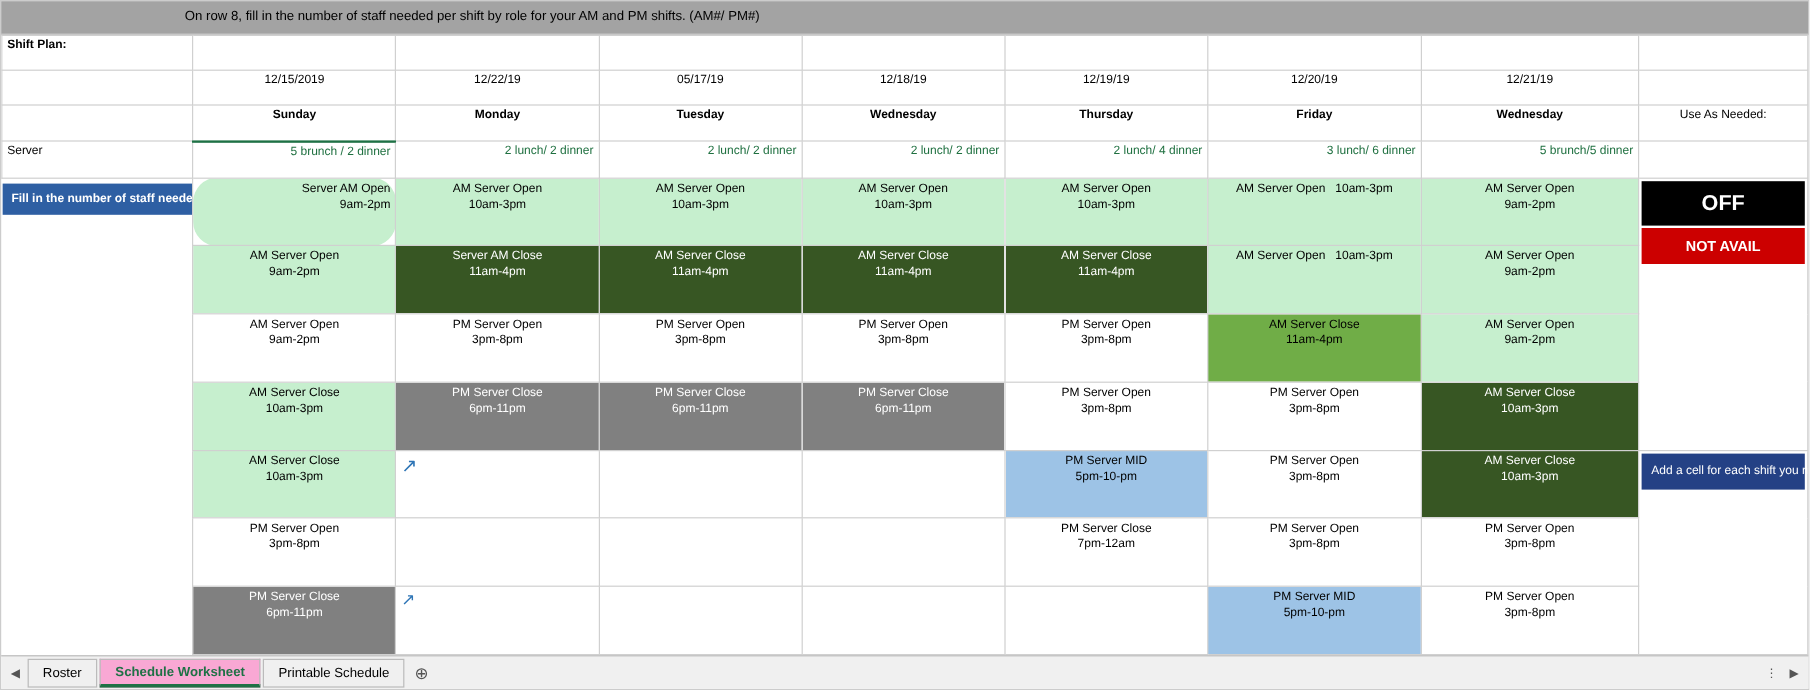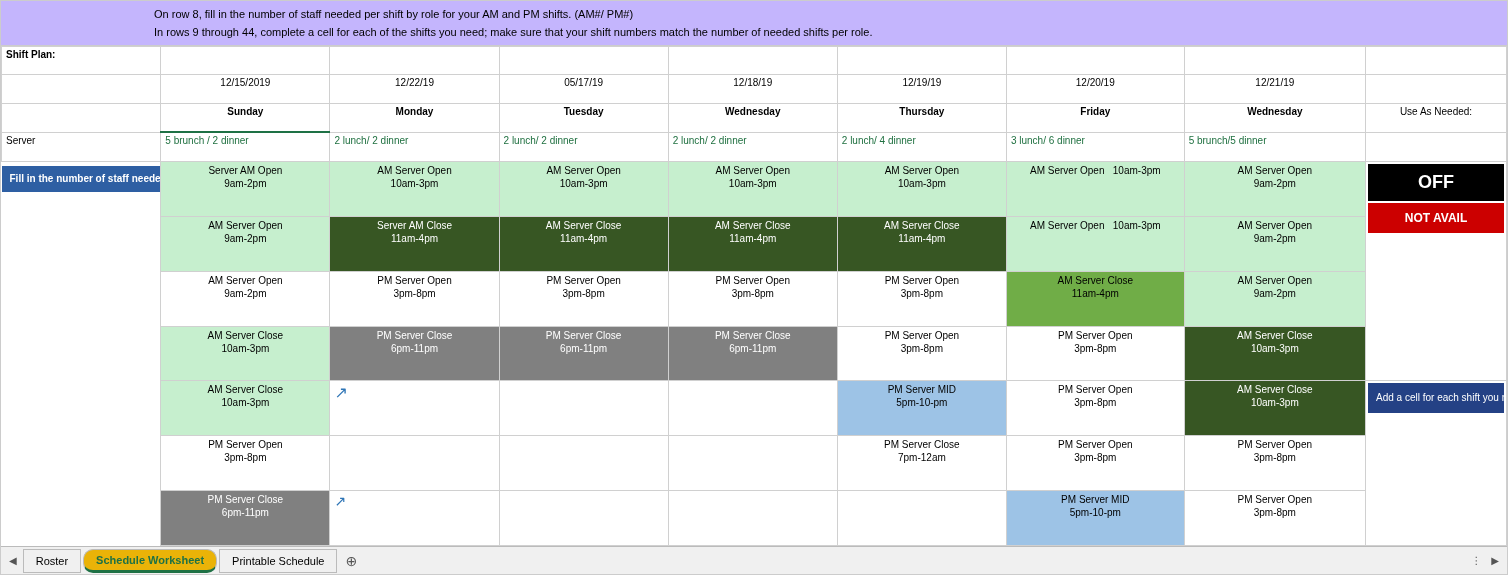--- a/index.html
+++ b/index.html
@@ -7,21 +7,21 @@
 
     .spreadsheet-container {
       width: 1508px;
       height: 575px;
       display: flex;
       flex-direction: column;
       border: 1px solid #ccc;
     }
 
     .instructions-row {
-      background: #c4b5fd;
+      background: #a3a3a3;
       padding: 4px 8px;
       border-bottom: 1px solid #ccc;
       font-size: 11px;
       line-height: 1.5;
     }
 
     .instructions-row p { margin: 1px 0; }
 
     .main-content {
       flex: 1;
@@ -67,21 +67,21 @@
       text-align: center;
     }
 
     .role-label {
       font-size: 11px;
       font-weight: normal;
     }
 
     .staff-count {
       color: #1f7040;
-      text-align: left;
+      text-align: right;
       font-size: 10px;
     }
 
     
     .cell-green-light { background-color: #c6efce; text-align: center; }
     .cell-green-dark { background-color: #375623; color: white; text-align: center; }
     .cell-gray { background-color: #808080; color: white; text-align: center; }
     .cell-blue-light { background-color: #9dc3e6; text-align: center; }
     .cell-green-medium { background-color: #70ad47; text-align: center; }
     .cell-white { background-color: #fff; text-align: center; }
@@ -127,25 +127,24 @@
       font-size: 11px;
       cursor: pointer;
       border: 1px solid #bbb;
       background: #f0f0f0;
       height: 24px;
       display: flex;
       align-items: center;
     }
 
     .tab.active {
-      background: #eab308;
+      background: #f9a8d4;
       border-bottom: 3px solid #1e7145;
       color: #1e7145;
       font-weight: bold;
-      border-radius: 10px;
     }
 
     .tab-add {
       padding: 2px 6px;
       font-size: 14px;
       cursor: pointer;
       color: #555;
     }
 
     .nav-arrow {
@@ -166,21 +165,20 @@
     }
   </style>
 </head>
 <body>
 
 <div class="spreadsheet-container">
 
   <div class="instructions-row">
     <div style="padding-left: 145px;">
       <p>On row 8, fill in the number of staff needed per shift by role for your AM and PM shifts. (AM#/ PM#)</p>
-      <p>In rows 9 through 44, complete a cell for each of the shifts you need; make sure that your shift numbers match the number of needed shifts per role.</p>
     </div>
   </div>
 
   <div class="main-content" style="flex:1; overflow:hidden; position:relative;">
     <table class="schedule-table">
       <colgroup>
         <col style="width:130px">
         <col style="width:138px">
         <col style="width:138px">
         <col style="width:138px">
@@ -242,21 +240,21 @@
         <td class="staff-count">2 lunch/ 4 dinner</td>
         <td class="staff-count">3 lunch/ 6 dinner</td>
         <td class="staff-count">5 brunch/5 dinner</td>
         <td></td>
       </tr>
 
       <tr>
         <td rowspan="7" style="vertical-align:top; padding:0; border:none;">
           <div class="tooltip-blue" style="margin-top:4px; width:100%; height:100%;">Fill in the number of staff needed per shift here</div>
         </td>
-        <td class="cell-green-light cell-text" style="text-align:center;">Server AM Open<br>9am-2pm</td>
+        <td class="cell-green-light cell-text" style="text-align:right;border-radius:20px;">Server AM Open<br>9am-2pm</td>
         <td class="cell-green-light cell-text" style="text-align:center;">AM Server Open<br>10am-3pm</td>
         <td class="cell-green-light cell-text" style="text-align:center;">AM Server Open<br>10am-3pm</td>
         <td class="cell-green-light cell-text" style="text-align:center;">AM Server Open<br>10am-3pm</td>
         <td class="cell-green-light cell-text" style="text-align:center;">AM Server Open<br>10am-3pm</td>
         <td class="cell-green-light cell-text" style="text-align:center;">AM Server Open &nbsp; 10am-3pm</td>
         <td class="cell-green-light cell-text" style="text-align:center;">AM Server Open<br>9am-2pm</td>
         <td rowspan="4" style="vertical-align:top; padding:0;">
           <div class="cell-black" style="margin:2px; padding:8px 4px; font-size:18px; font-weight:bold;">OFF</div>
           <div class="cell-red" style="margin:2px; padding:8px 4px; font-size:12px; font-weight:bold;">NOT AVAIL</div>
         </td>

